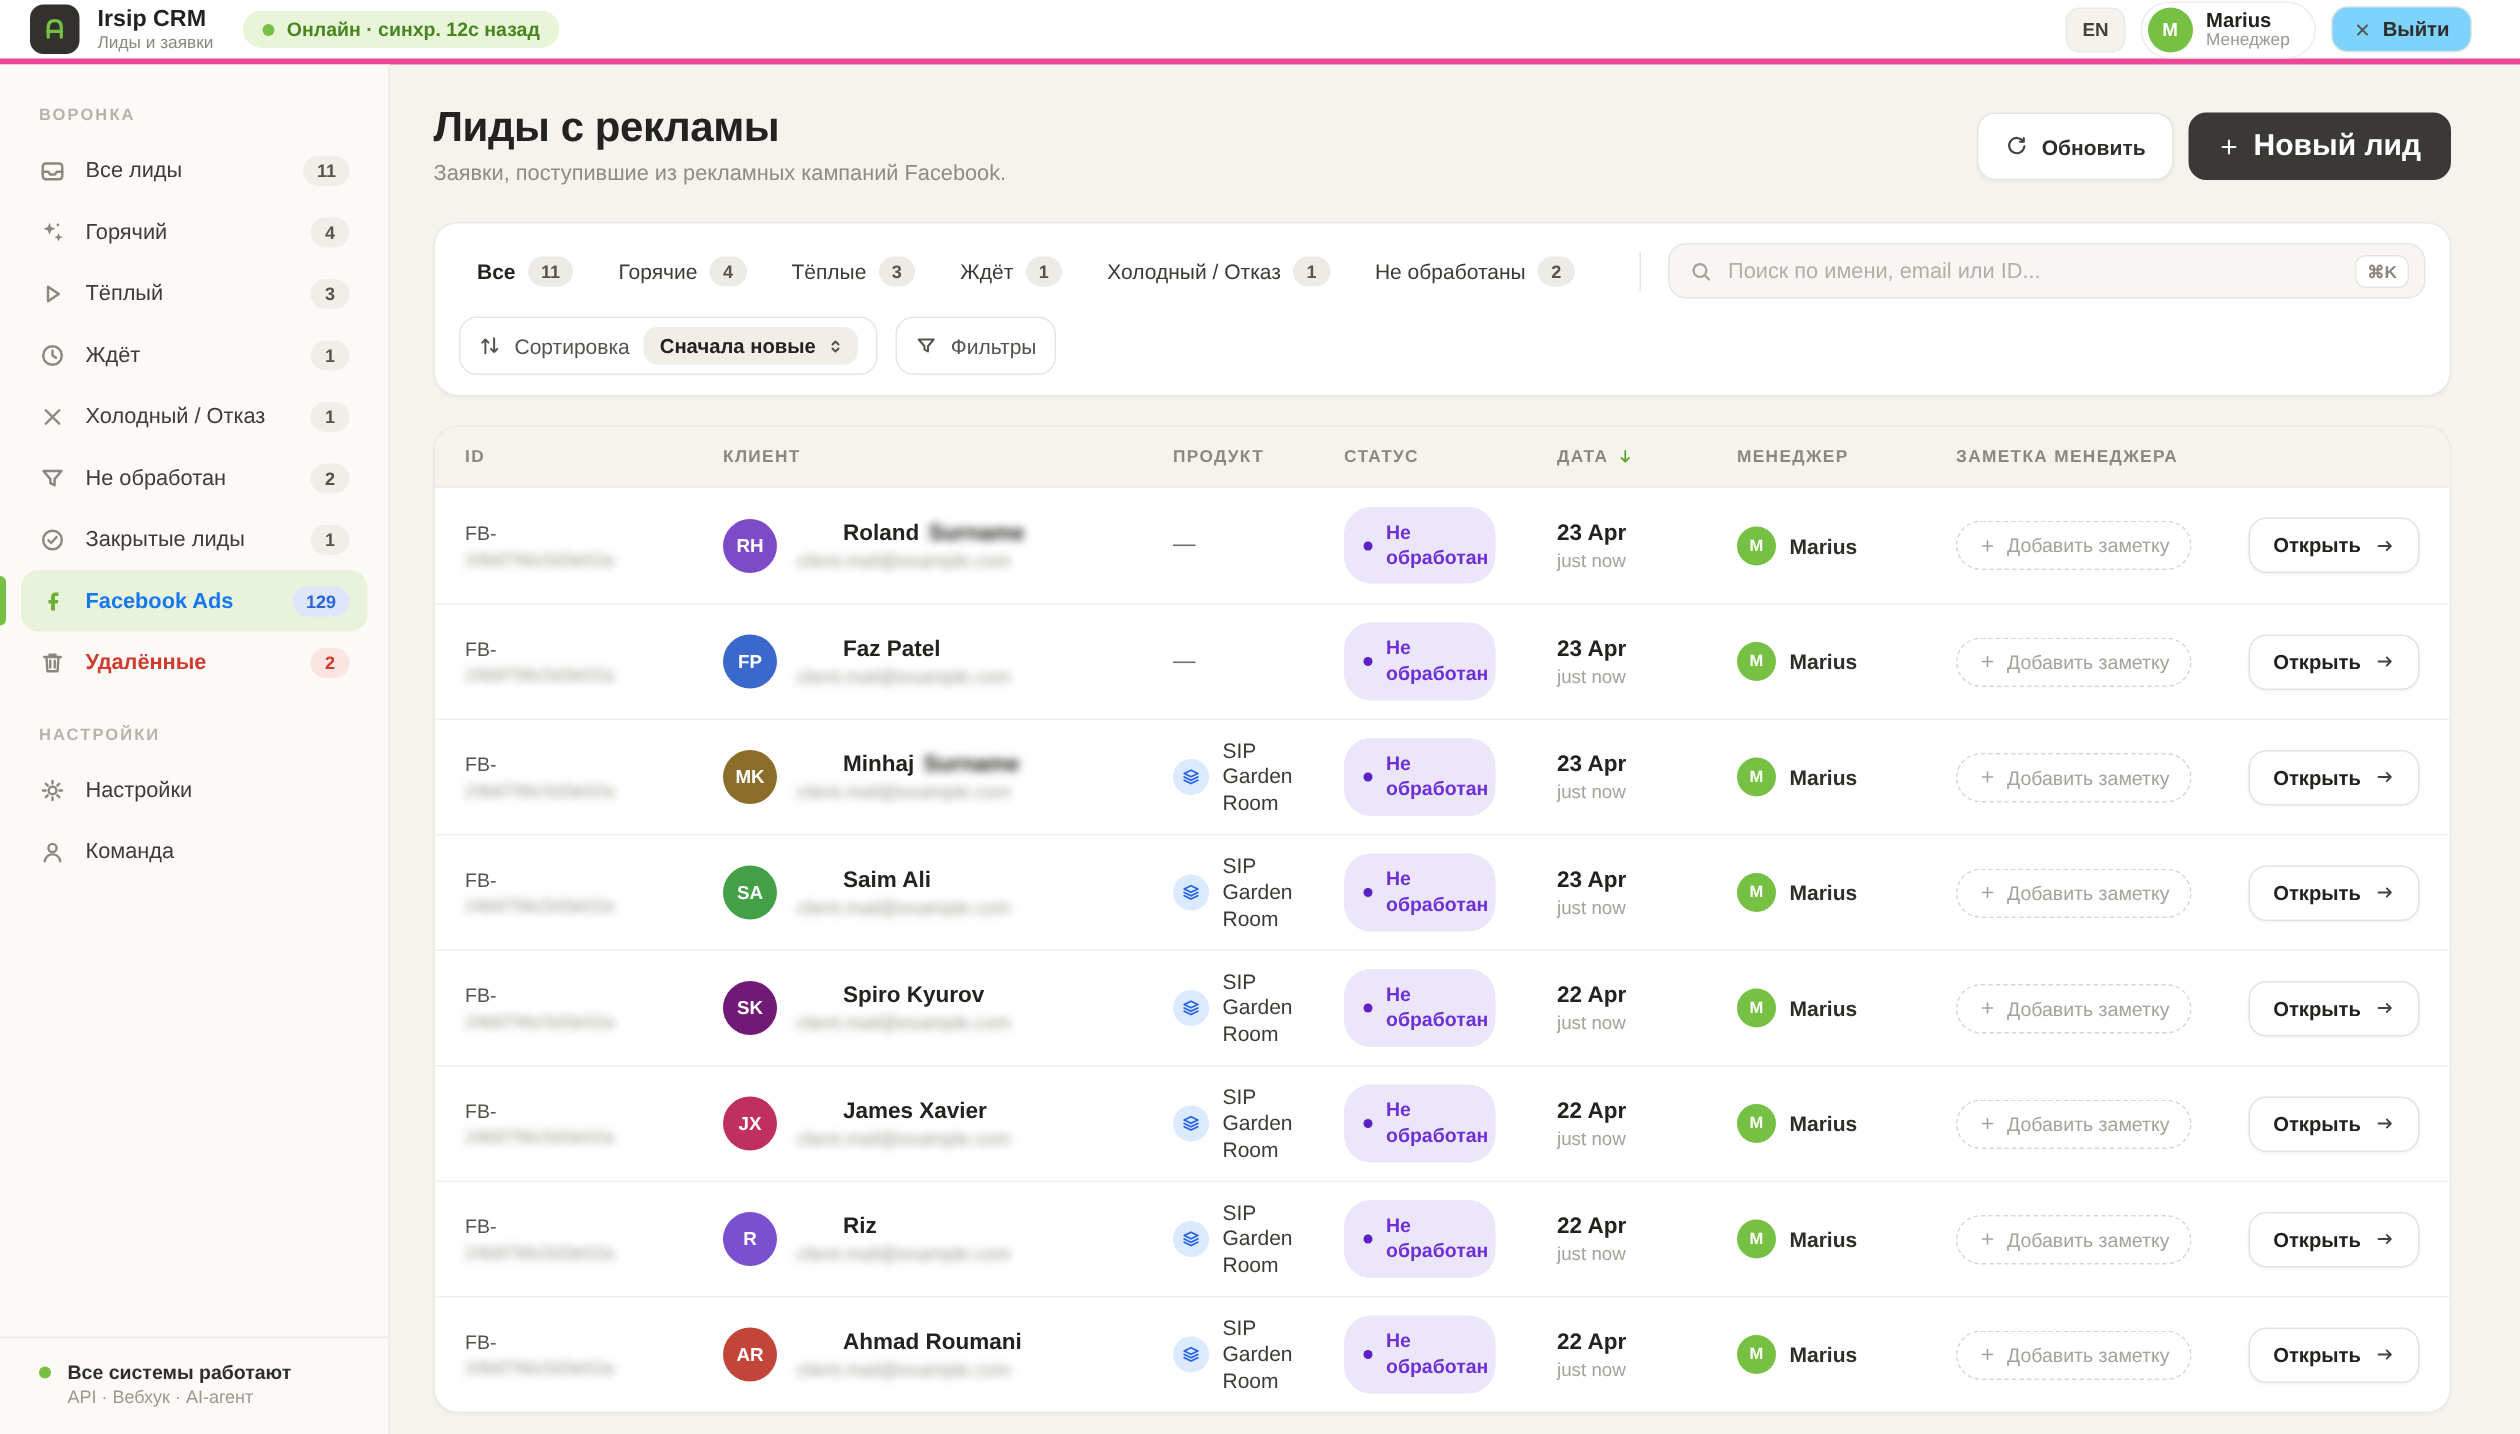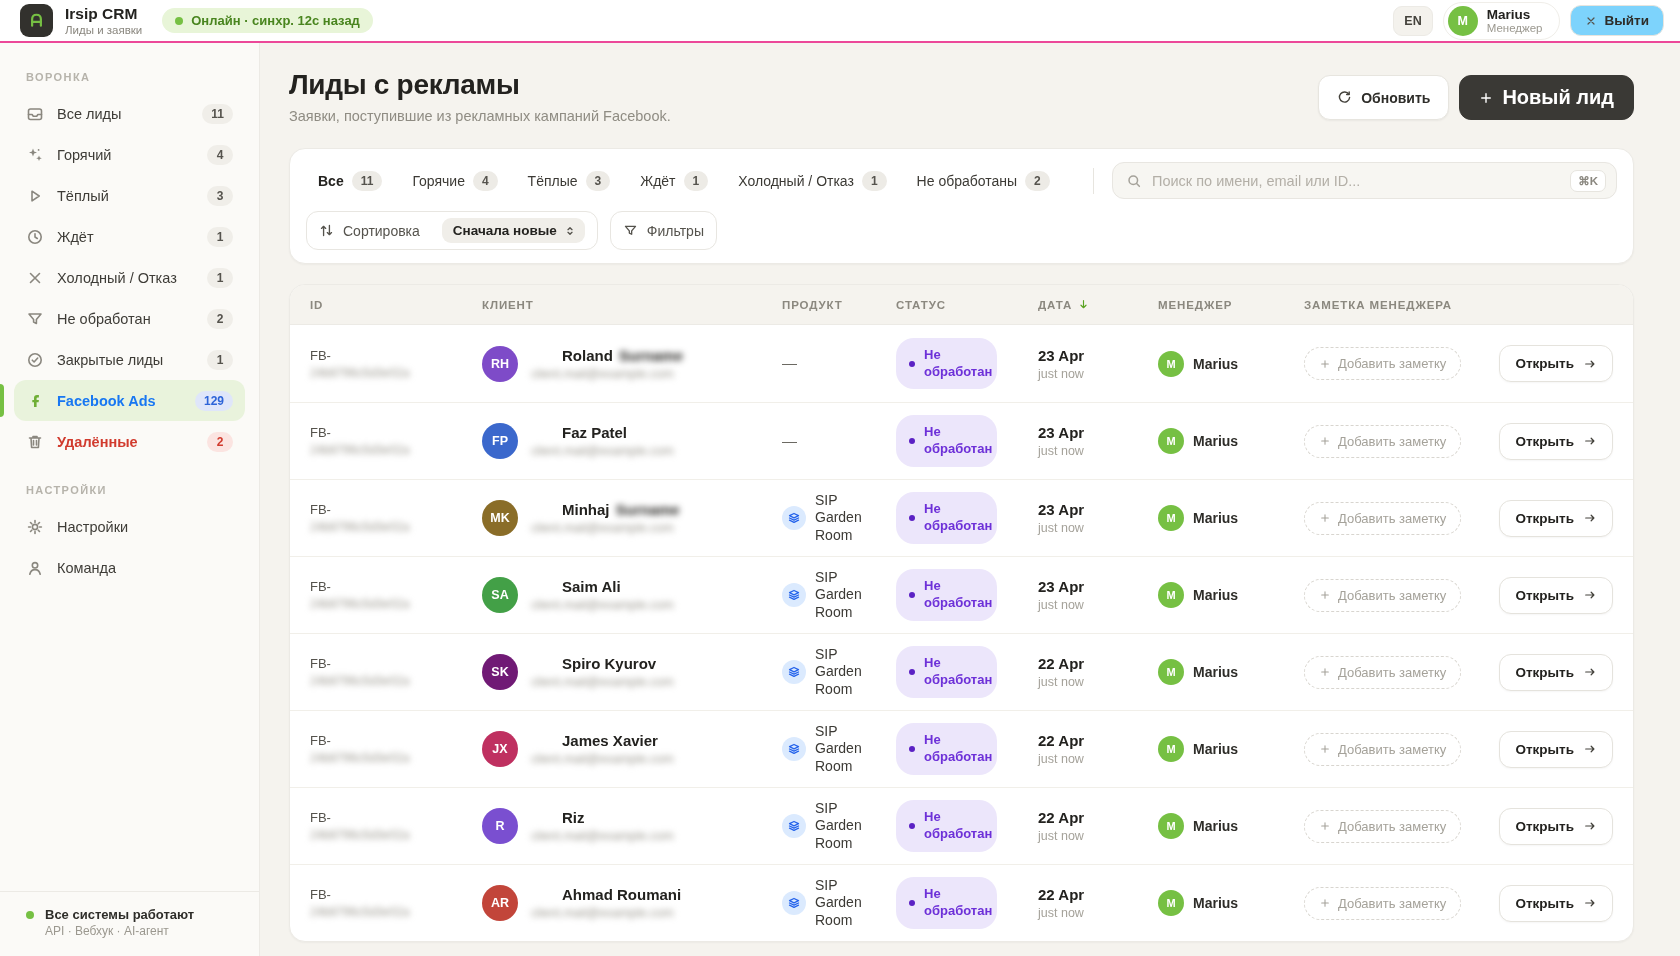--- a/index.html
+++ b/index.html
@@ -1,21 +1,21 @@
 <!DOCTYPE html>
 <html><head>
 <meta charset="utf-8">
 <style>
   * { margin:0; padding:0; box-sizing:border-box; }
   html,body { width:1680px; height:956px; overflow:hidden; }
   body { font-family:"Liberation Sans", sans-serif; background:#f5f3ee; color:#23221f; }
 
   
-  .topbar { height:43px; background:#fff; border-bottom:2px solid #ec4899;
-    display:flex; align-items:center; justify-content:space-between; padding:0 16px 0 20px; }
+  .topbar { height:43px; background:#fff; border-bottom:4px solid #ec4899;
+    display:flex; align-items:center; justify-content:space-between; padding:0 32px 0 20px; }
   .tb-left { display:flex; align-items:center; gap:12px; }
   .logo { width:33px; height:33px; border-radius:9px; background:#32312d; display:flex; align-items:center; justify-content:center; }
   .logo svg { width:21px; height:21px; }
   .app-titles .t1 { font-size:15.5px; font-weight:700; line-height:1.1; }
   .app-titles .t2 { font-size:11.5px; color:#8a877f; margin-top:1px; }
   .online-badge { margin-left:8px; display:flex; align-items:center; gap:8px; background:#e8f5d8;
     border-radius:999px; padding:5px 13px; font-size:13px; font-weight:700; color:#49851f; }
   .dot { width:8px; height:8px; border-radius:50%; background:#76c043; display:inline-block; }
   .tb-right { display:flex; align-items:center; gap:10px; }
   .lang-btn { background:#f4f2ed; border:1px solid #eceae5; border-radius:9px; padding:7px 10px;
@@ -88,21 +88,21 @@
   .search-box input { flex:1; border:none; outline:none; background:transparent; font-size:14.5px;
     color:#3c3a35; font-family:inherit; }
   .search-box input::placeholder { color:#b3afa7; }
   .kbd { font-size:11.5px; font-weight:600; color:#8a877f; background:#fff; border:1px solid #e7e5df;
     border-radius:7px; padding:3px 7px; }
   .filter-row2 { display:flex; gap:12px; margin-top:12px; }
   .pill-btn { display:flex; align-items:center; gap:9px; background:#fff; border:1px solid #e8e6e1;
     border-radius:12px; padding:6px 12px; font-size:14px; color:#55534d; cursor:pointer; font-family:inherit; }
   .pill-btn svg { width:15px; height:15px; color:#55534d; }
   .sort-select { display:flex; align-items:center; gap:7px; background:#f0eee9; border-radius:9px;
-    padding:5px 9px 5px 11px; font-size:13.5px; font-weight:700; color:#23221f; cursor:pointer;margin-left:13px; }
+    padding:5px 9px 5px 11px; font-size:13.5px; font-weight:700; color:#23221f; cursor:pointer; }
   .sort-select svg { width:12px; height:12px; color:#55534d; }
 
   
   .table-card { background:#fff; border:1px solid #eceae5; border-radius:16px; overflow:hidden;
     box-shadow:0 1px 2px rgba(20,18,12,.04); }
   .thead, .trow { display:grid; grid-template-columns:172px 300px 114px 142px 120px 146px 1fr 132px;
     align-items:center; padding:0 20px; }
   .thead { background:#f5f3ee; height:40px; border-bottom:1px solid #eceae5; }
   .th { font-size:11.5px; font-weight:700; letter-spacing:0.9px; color:#8b887f; display:flex; align-items:center; gap:5px; }
   .th svg { width:13px; height:13px; color:#5aa321; }

